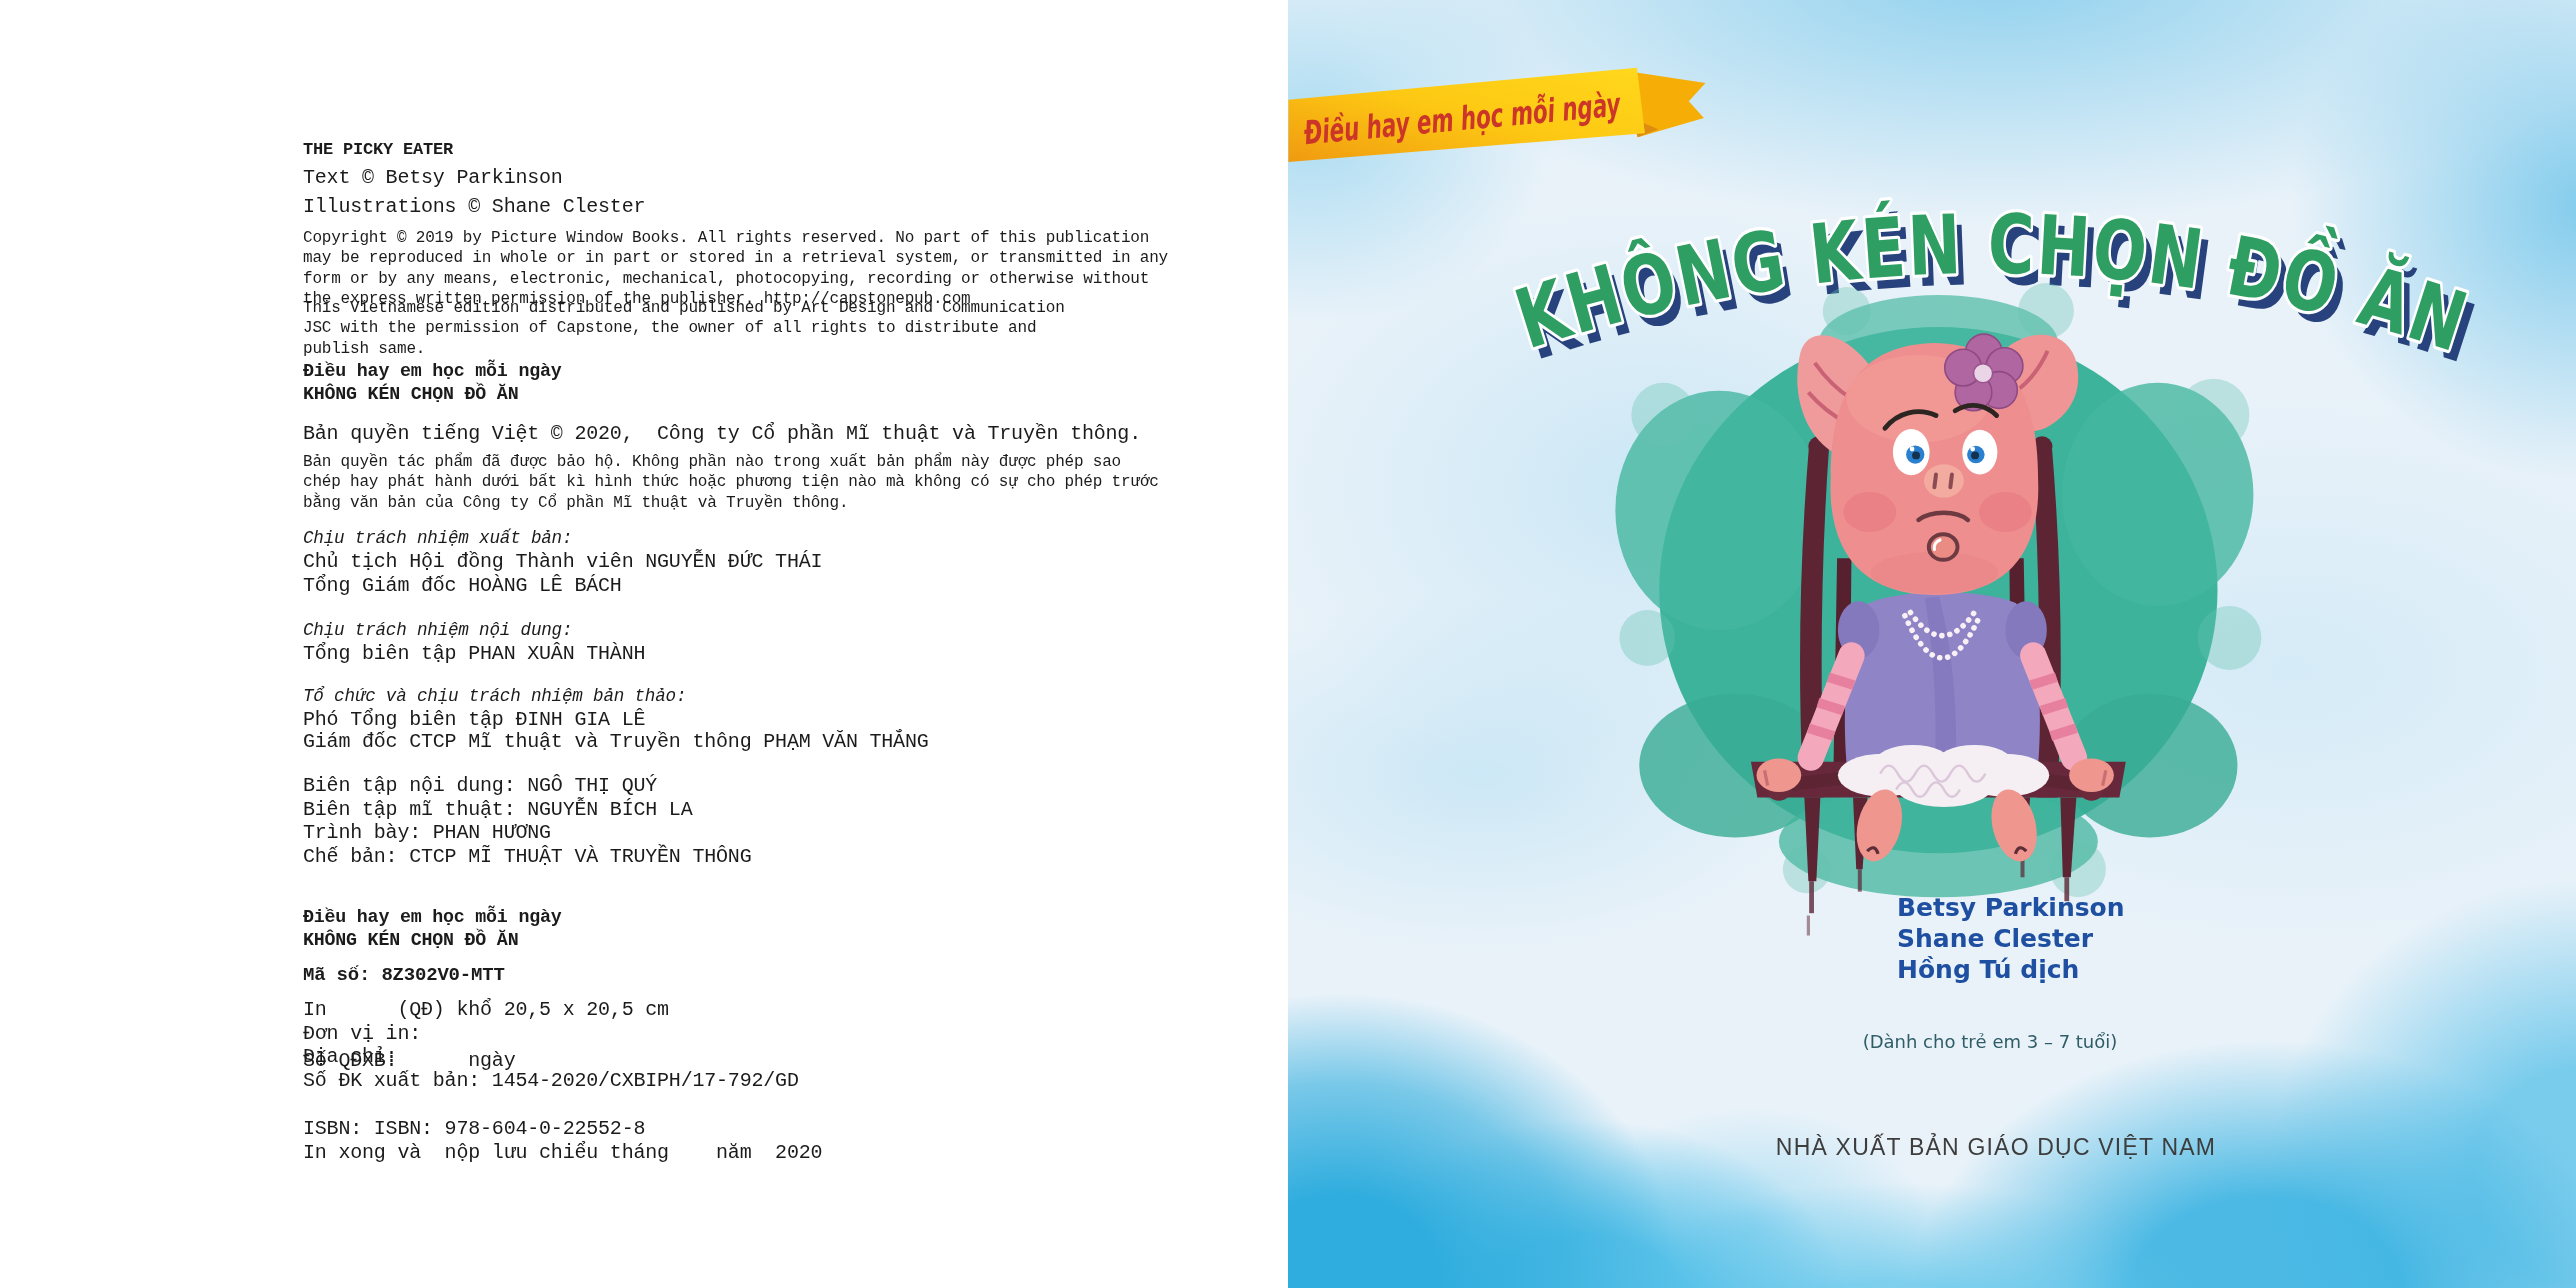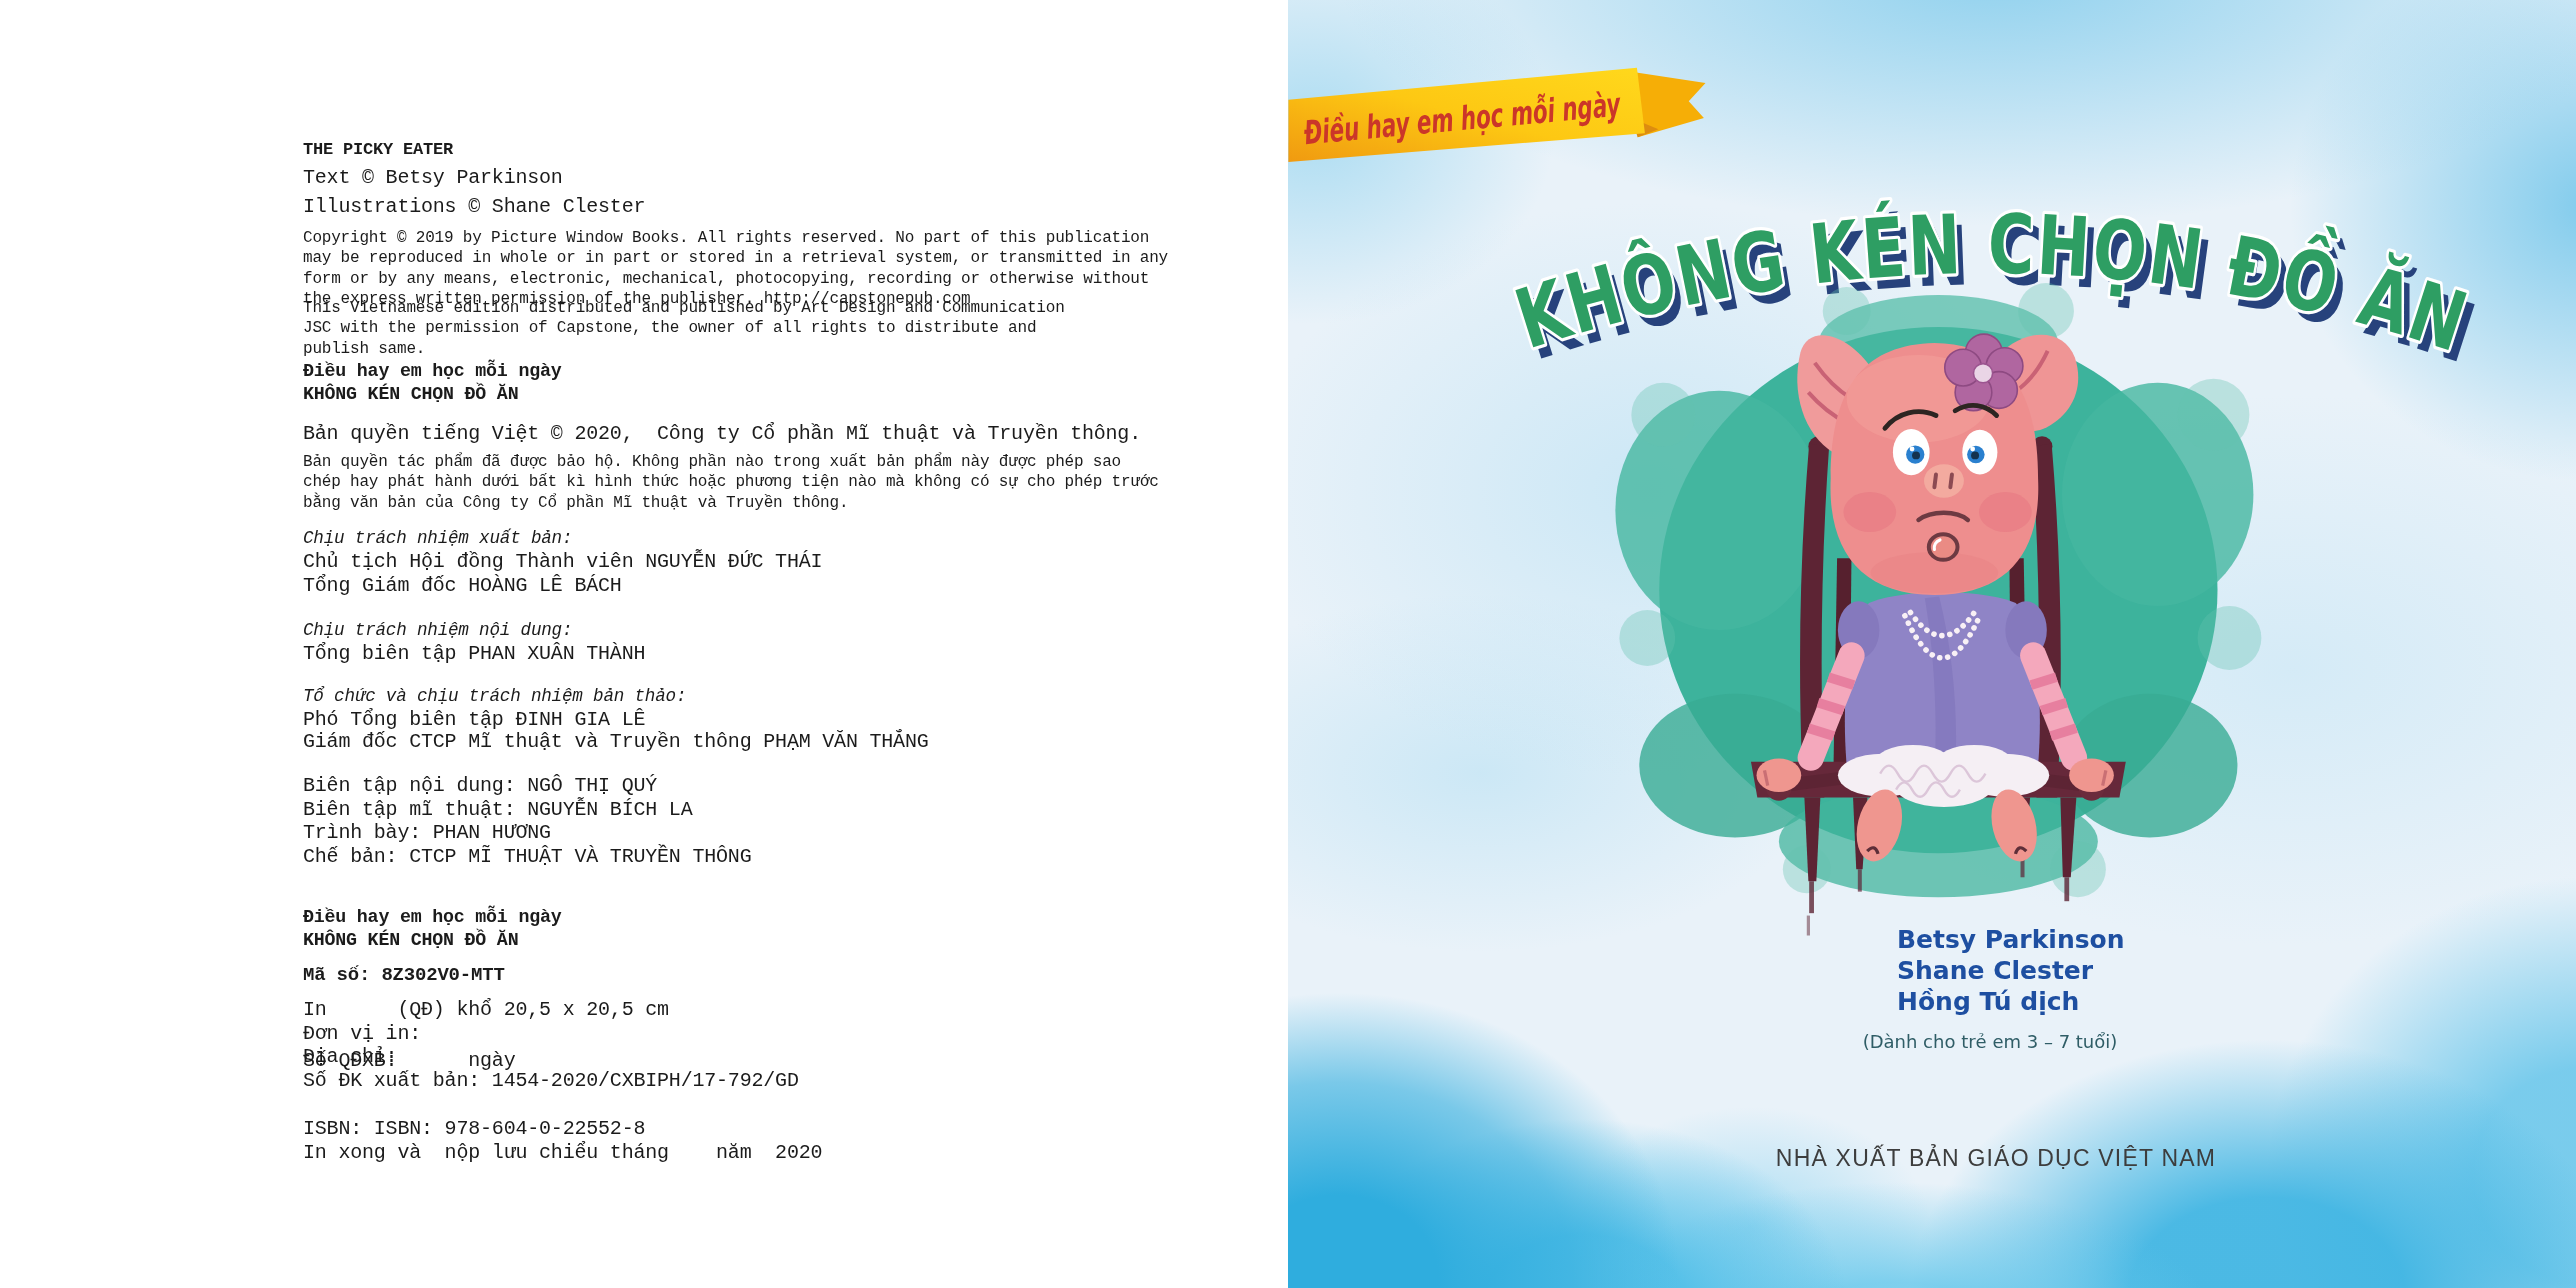--- a/index.html
+++ b/index.html
@@ -25,26 +25,26 @@
     radial-gradient(447px 239px at 15% 60%, rgba(160,216,240,.40), rgba(160,216,240,0) 75%),
     #e9f2f9;}
   .wash-bottom{position:absolute;left:0;bottom:0;width:100%;height:511px;background:
     radial-gradient(447px 375px at 4% 98%, #2fadde 22%, rgba(47,173,222,.60) 52%, rgba(47,173,222,0) 76%),
     radial-gradient(367px 263px at 23% 104%, rgba(72,188,231,.85) 28%, rgba(72,188,231,0) 72%),
     radial-gradient(447px 223px at 47% 112%, rgba(100,199,235,.80) 30%, rgba(100,199,235,0) 75%),
     radial-gradient(495px 359px at 76% 102%, rgba(58,179,226,.90) 28%, rgba(58,179,226,0) 72%),
     radial-gradient(447px 415px at 101% 78%, rgba(84,191,232,.75) 26%, rgba(84,191,232,0) 72%),
     radial-gradient(239px 160px at 36% 88%, rgba(120,205,238,.55), rgba(120,205,238,0) 75%);}
   .art-svg{position:absolute;left:0;top:0;width:1288px;height:1288px;}
-  .credits{position:absolute;left:609px;top:924px;font-family:"DejaVu Sans",sans-serif;
+  .credits{position:absolute;left:609px;top:892px;font-family:"DejaVu Sans",sans-serif;
            font-weight:bold;font-size:25px;line-height:31px;color:#1e4fa1;}
   .age-note{position:absolute;left:702px;top:1031px;transform:translateX(-50%);
             font-family:"DejaVu Sans",sans-serif;font-size:18px;color:#2f5d66;white-space:nowrap;}
   .publisher{position:absolute;left:708px;top:1134px;transform:translateX(-50%);
-             font-size:23px;letter-spacing:1.2px;color:#3d3d3d;white-space:nowrap;margin-top:11px;}
+             font-size:23px;letter-spacing:1.2px;color:#3d3d3d;white-space:nowrap;}
 </style>
 </head>
 <body>
 
 <div class="page-wrap">
 
   <div class="left-page">
     <div class="colophon">
       <div class="c-h-en" style="top:140px">THE PICKY EATER</div>
       <div class="c-body" style="top:168px">Text © Betsy Parkinson</div>

